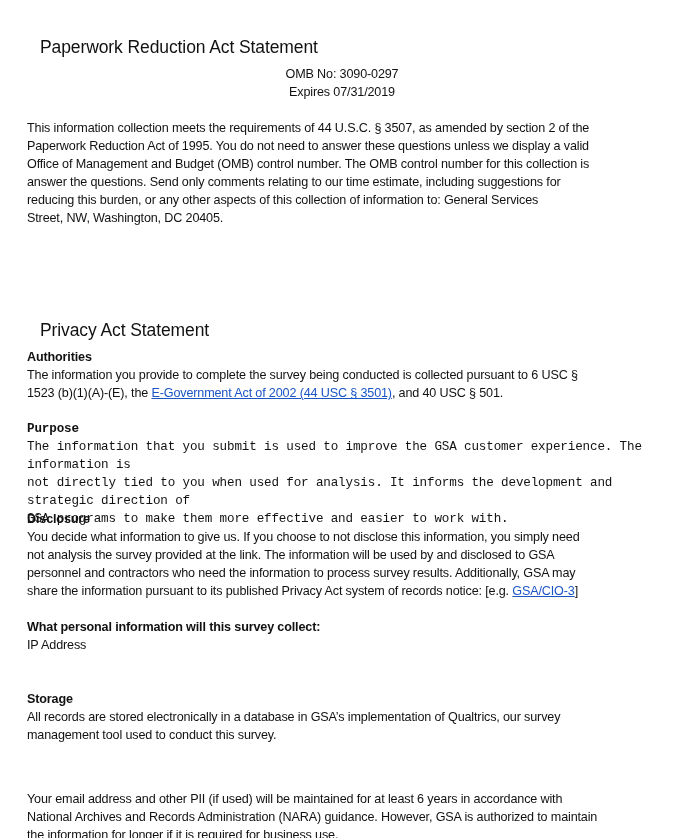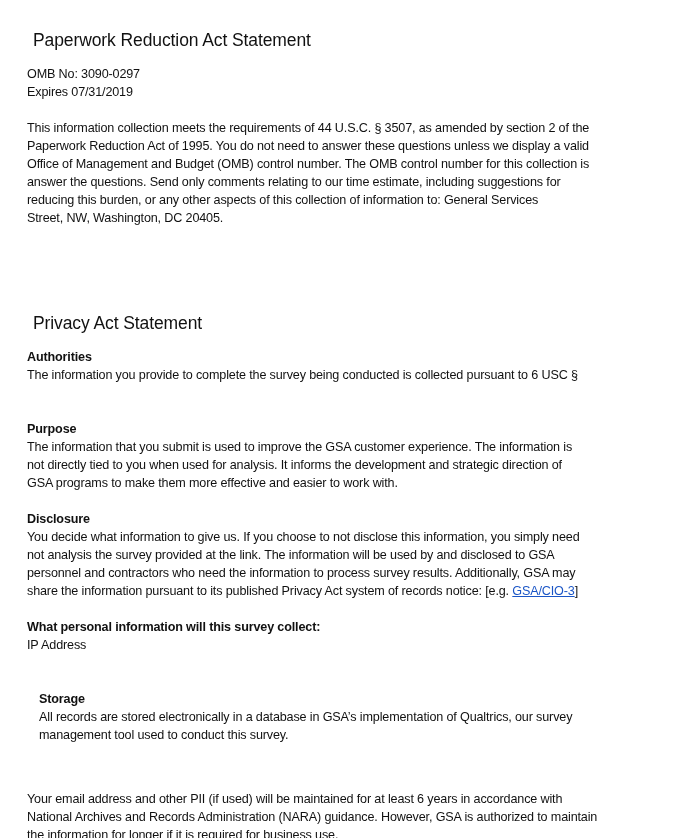--- a/index.html
+++ b/index.html
@@ -16,21 +16,21 @@
     }
     .page {
       position: relative;
       padding: 0 27px;
     }
     .h1 {
       position: absolute;
       left: 27px;
       font-size: 17.5px;
       font-weight: normal;
-      margin: 6px;
+      margin: 13px;
       color: #111;
       letter-spacing: -0.1px;
     }
     .block {
       position: absolute;
       left: 27px;
       width: 630px;
       font-size: 12.6px;
       line-height: 18px;
       letter-spacing: -0.15px;
@@ -44,42 +44,45 @@
     }
     p { margin: 0; }
   </style>
 </head>
 <body>
 
 <div class="page">
 
   <h1 class="h1" style="top:24px;">Paperwork Reduction Act Statement</h1>
 
-  <div class="block" style="top:65px;">
+  <div class="block" style="top:65px;text-align:center;">
     <p>OMB No: 3090-0297</p>
     <p>Expires 07/31/2019</p>
   </div>
 
   <div class="block" style="top:119px;">
     <p>This information collection meets the requirements of 44 U.S.C. § 3507, as amended by section 2 of the</p>
     <p>Paperwork Reduction Act of 1995. You do not need to answer these questions unless we display a valid</p>
     <p>Office of Management and Budget (OMB) control number. The OMB control number for this collection is</p>
     <p>answer the questions. Send only comments relating to our time estimate, including suggestions for</p>
     <p>reducing this burden, or any other aspects of this collection of information to: General Services</p>
     <p>Street, NW, Washington, DC 20405.</p>
   </div>
 
   <h1 class="h1" style="top:307px;">Privacy Act Statement</h1>
 
   <div class="block" style="top:348px;">
     <p class="bold">Authorities</p>
     <p>The information you provide to complete the survey being conducted is collected pursuant to 6 USC §</p>
+    <p>
+      <span>1523 (b)(1)(A)-(E), the </span><a class="link" href="#">E-Government Act of 2002 (44 USC § 3501)</a><span>, and 40 USC § 501.</span>
+    </p>
   </div>
 
-  <div class="block" style="top:420px;">
+  <div class="block" style="top:420px;font-family:Liberation Mono, monospace;">
     <p class="bold">Purpose</p>
     <p>The information that you submit is used to improve the GSA customer experience. The information is</p>
     <p>not directly tied to you when used for analysis. It informs the development and strategic direction of</p>
     <p>GSA programs to make them more effective and easier to work with.</p>
   </div>
 
   <div class="block" style="top:510px;">
     <p class="bold">Disclosure</p>
     <p>You decide what information to give us. If you choose to not disclose this information, you simply need</p>
     <p>not analysis the survey provided at the link. The information will be used by and disclosed to GSA</p>
@@ -87,21 +90,21 @@
     <p>
       <span>share the information pursuant to its published Privacy Act system of records notice: [e.g. </span><a class="link" href="#">GSA/CIO-3</a><span>]</span>
     </p>
   </div>
 
   <div class="block" style="top:618px;">
     <p class="bold">What personal information will this survey collect:</p>
     <p>IP Address</p>
   </div>
 
-  <div class="block" style="top:690px;margin-left:12px;">
+  <div class="block" style="top:690px;">
     <p class="bold">Storage</p>
     <p>All records are stored electronically in a database in GSA’s implementation of Qualtrics, our survey</p>
     <p>management tool used to conduct this survey.</p>
   </div>
 
   <div class="block" style="top:790px;">
     <p>Your email address and other PII (if used) will be maintained for at least 6 years in accordance with</p>
     <p>National Archives and Records Administration (NARA) guidance. However, GSA is authorized to maintain</p>
     <p>the information for longer if it is required for business use.</p>
   </div>

